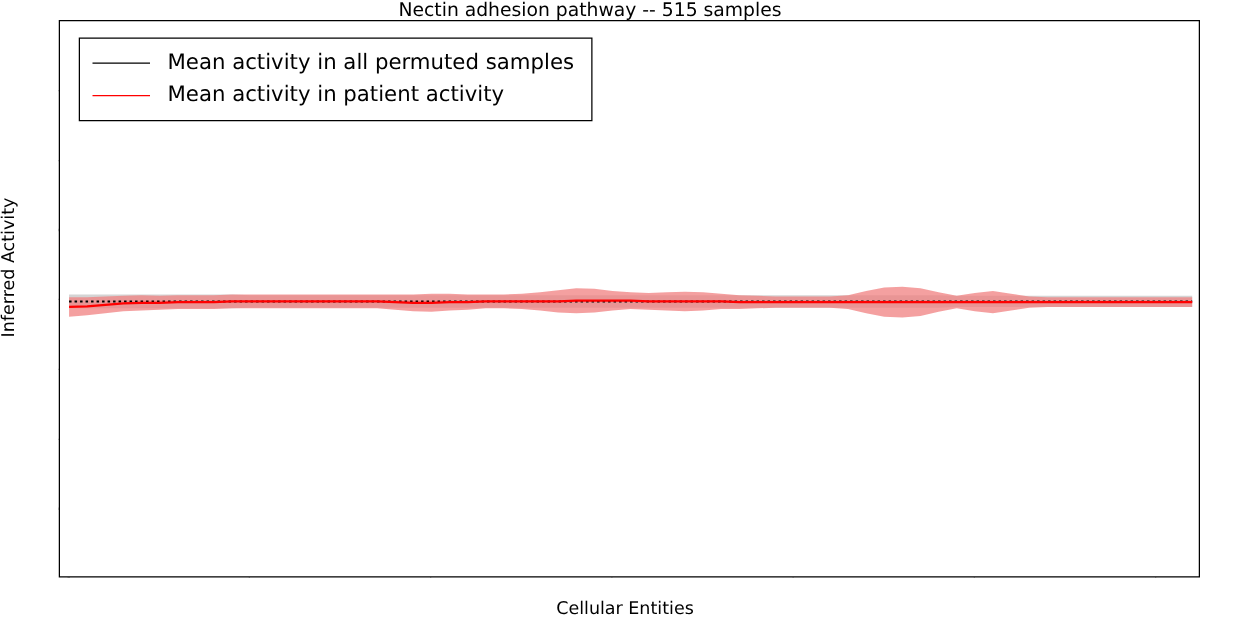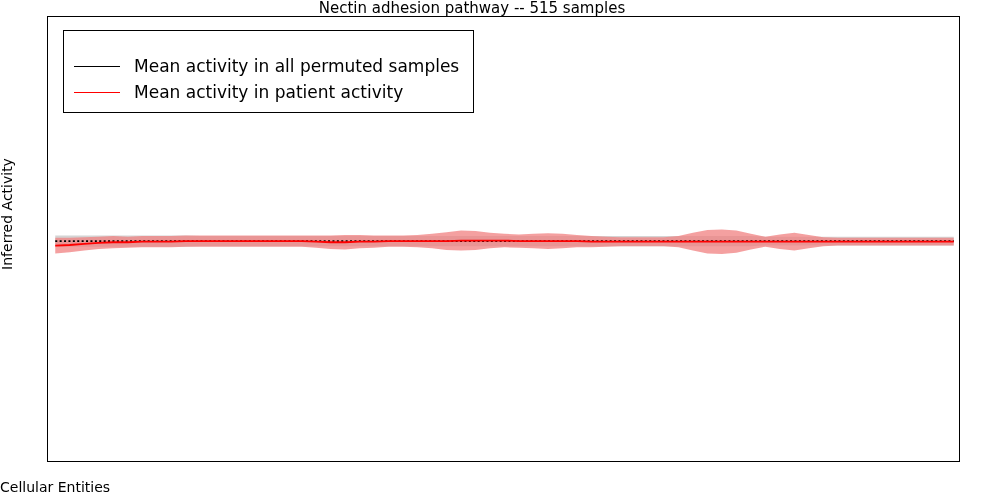--- a/index.html
+++ b/index.html
@@ -15,28 +15,28 @@
   #plot{position:absolute;left:47px;top:16px;width:913px;height:446px;
         border:1.3px solid #000;box-sizing:border-box;overflow:hidden;background:#fff;}
 
   
   #ylabel{position:absolute;left:-216px;top:206px;width:446px;text-align:center;
           transform:rotate(-90deg);font-size:14px;}
   .ytickmark{position:absolute;left:47px;width:6px;height:1.3px;background:#000;}
   .ytickmarkR{position:absolute;left:954px;width:6px;height:1.3px;background:#000;}
 
   
-  #xlabel{position:absolute;left:0;top:479px;width:1000px;text-align:left;font-size:14px;}
+  #xlabel{position:absolute;left:0;top:479px;width:1000px;text-align:center;font-size:14px;}
   .xtickmark{position:absolute;top:456px;width:1.3px;height:6px;background:#000;}
   .xtickmarkT{position:absolute;top:16px;width:1.3px;height:6px;background:#000;}
   #xcats{position:absolute;left:47px;top:16px;width:913px;height:446px;}
 
   
   #legend{position:absolute;left:63px;top:30px;background:#fff;
-          border:1.3px solid #000;padding:22px 14px 7px 10px;z-index:40;}
+          border:1.3px solid #000;padding:6px 14px 7px 10px;z-index:40;}
   .lrow{display:flex;align-items:center;height:26px;}
   .lline{width:46px;height:0;border-top:1.6px solid #000;margin-right:14px;}
   .lline.red{border-top-color:#ff0000;}
   .ltext{font-size:17px;line-height:17px;}
 
   
   #bands{position:absolute;left:0;top:0;width:913px;height:446px;}
 </style>
 </head>
 <body>

